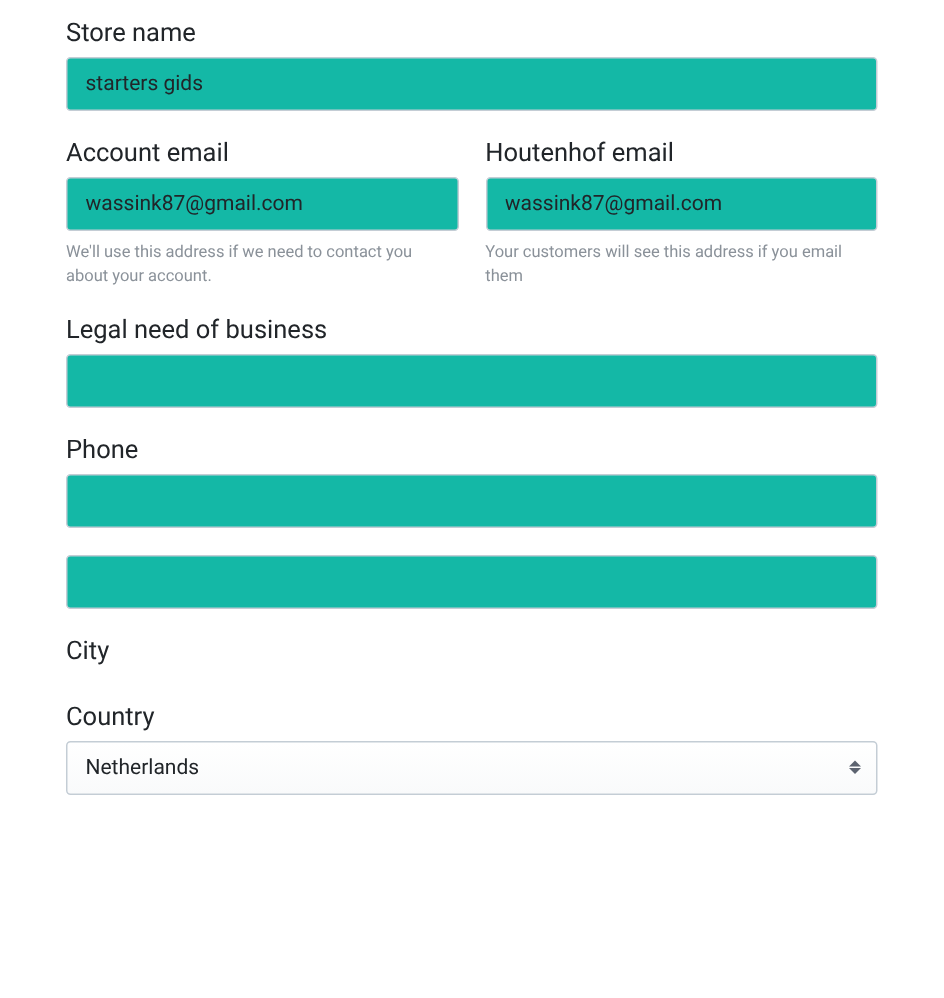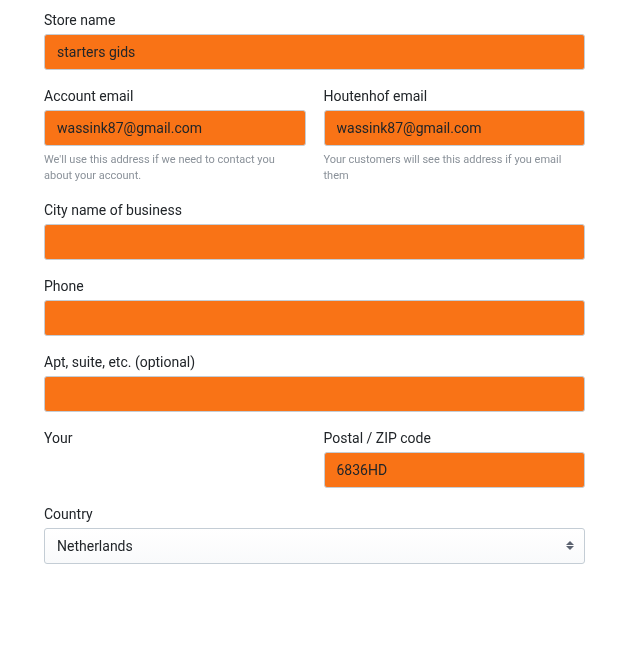--- a/index.html
+++ b/index.html
@@ -20,33 +20,33 @@
     }
     .form-row {
       display: flex;
       gap: 18px;
     }
     .form-row .form-col {
       flex: 1;
     }
     label.field-label {
       display: block;
-      font-size: 14px;
+      font-size: 17px;
       color: #212529;
       margin-bottom: 6px;
       font-weight: 400;
     }
     input[type="text"],
     input[type="email"] {
       width: 100%;
       height: 36px;
       padding: 6px 12px;
       font-size: 14px;
       color: #212529;
-      background: #f97316;
+      background: #14b8a6;
       border: 1px solid #c4cdd5;
       border-radius: 3px;
       outline: none;
       font-family: inherit;
     }
     .helper-text {
       font-size: 11px;
       color: #8a9199;
       margin-top: 6px;
       line-height: 1.45;
@@ -115,44 +115,39 @@
     <div class="helper-text">We'll use this address if we need to contact you about your account.</div>
   </div>
   <div class="form-col form-group">
     <label class="field-label">Houtenhof email</label>
     <input type="email" value="wassink87@gmail.com" style="">
     <div class="helper-text">Your customers will see this address if you email them</div>
   </div>
 </div>
 
 <div class="form-group">
-  <label class="field-label">City name of business</label>
+  <label class="field-label">Legal need of business</label>
   <input type="text" value="" style="">
 </div>
 
 <div class="form-group">
   <label class="field-label">Phone</label>
   <input type="text" value="" style="">
 </div>
 
 <div class="form-group">
 </div>
 
 <div class="form-group">
-  <label class="field-label">Apt, suite, etc. (optional)</label>
   <input type="text" value="" style="">
 </div>
 
 <div class="form-row">
   <div class="form-col form-group">
-    <label class="field-label">Your</label>
-  </div>
-  <div class="form-col form-group">
-    <label class="field-label">Postal / ZIP code</label>
-    <input type="text" value="6836HD" style="">
+    <label class="field-label">City</label>
   </div>
 </div>
 
 <div class="form-group" style="margin-bottom:16px;">
   <label class="field-label">Country</label>
   <div class="select-wrapper">
     <select class="select-field">
       <option>Netherlands</option>
     </select>
     <span class="select-caret">

